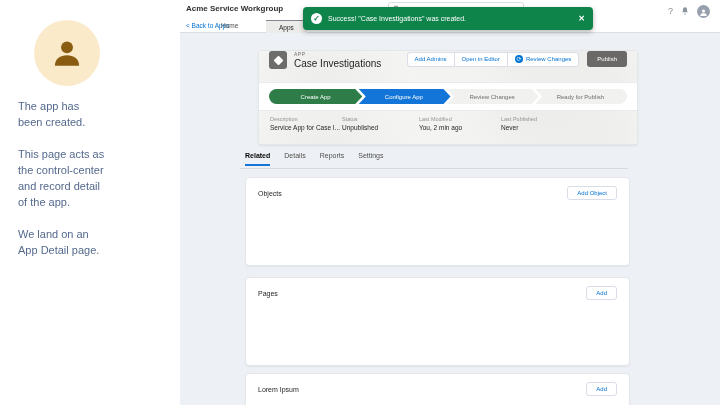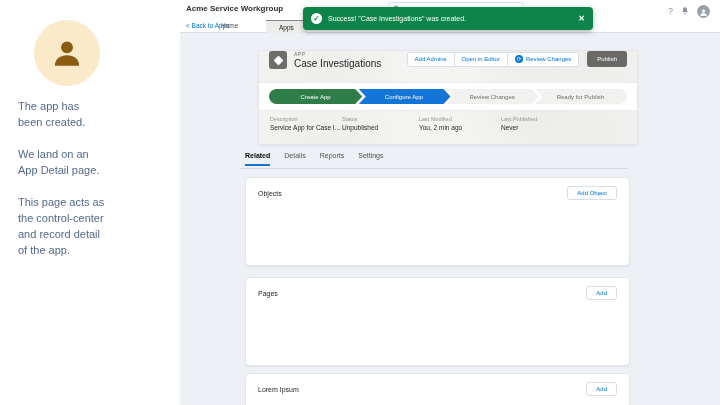--- a/index.html
+++ b/index.html
@@ -129,26 +129,26 @@
   <div class="left-panel">
     <div class="big-avatar">
       <svg viewBox="0 0 24 24">
         <circle cx="12" cy="8" r="4.2"></circle>
         <path d="M3.5 20.5c0-4.4 3.9-7 8.5-7s8.5 2.6 8.5 7v.5h-17z"></path>
       </svg>
     </div>
     <div class="caption">
       <p>The app has
 been created.</p>
-      <p>We land on an
-App Detail page.</p>
       <p>This page acts as
 the control-center
 and record detail
 of the app.</p>
+      <p>We land on an
+App Detail page.</p>
     </div>
   </div>
 
   <div class="app">
 
     <div class="topbar">
       <div class="app-title">Acme Service Workgroup</div>
       <div class="searchbox">
         <svg viewBox="0 0 12 12">
           <circle cx="5" cy="5" r="3.2"></circle>

